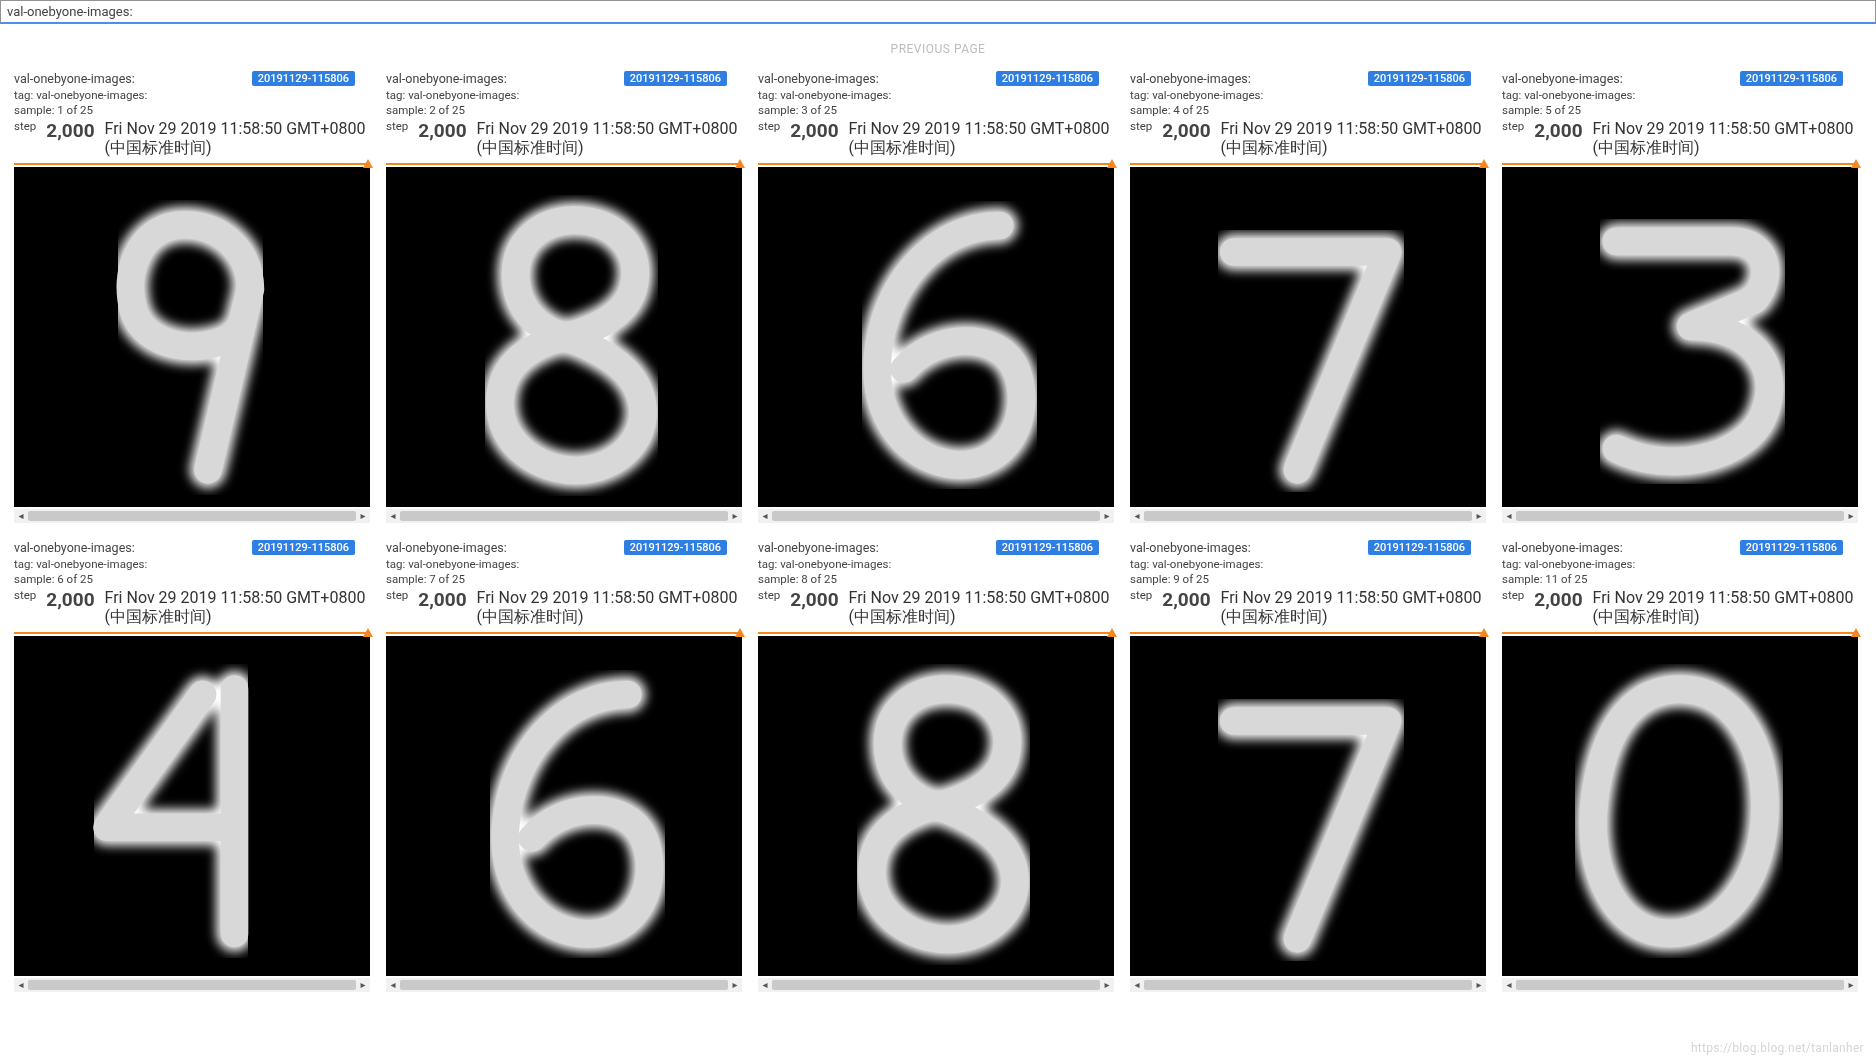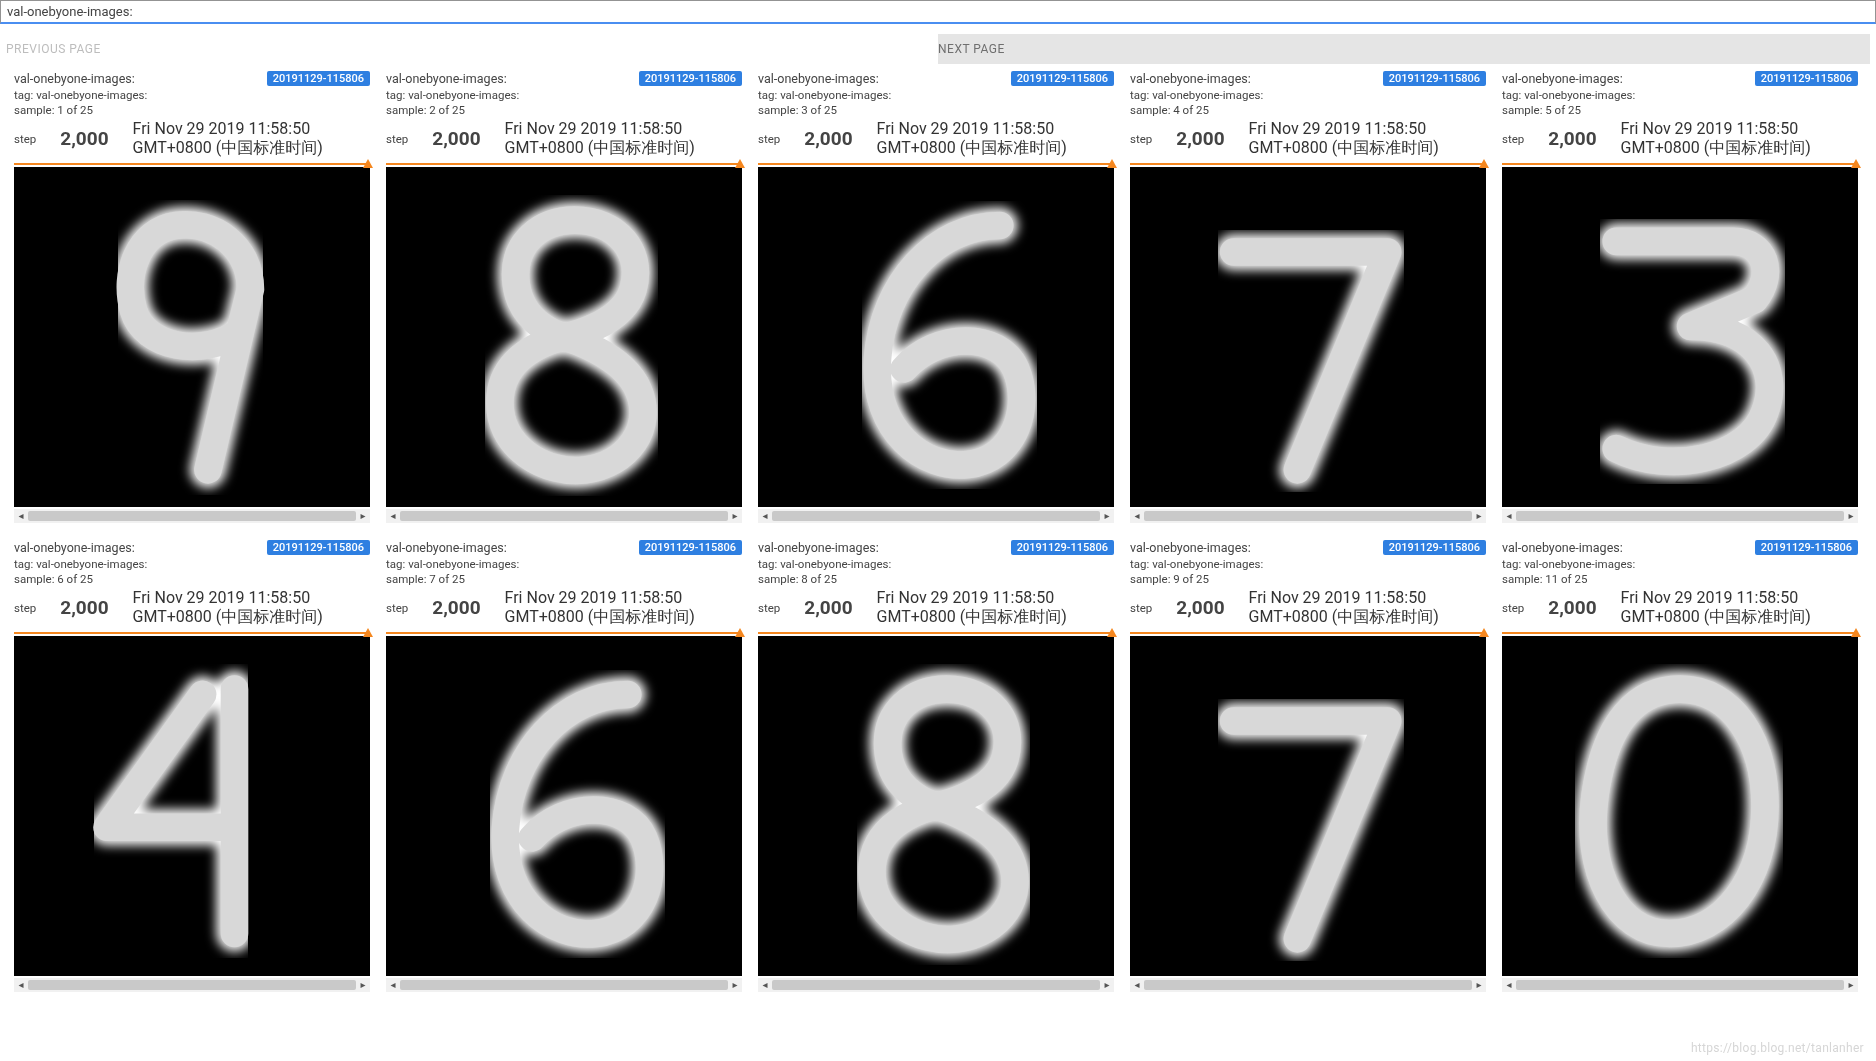--- a/index.html
+++ b/index.html
@@ -18,20 +18,21 @@
     color: #444;
     background: #fff;
   }
   .content { padding: 4px 6px 10px 6px; }
   .pager {
     display: flex;
     margin: 6px 0 2px 0;
   }
   .pager .btn {
     flex: 1;
+    text-align: center;
     padding: 8px 0;
     font-size: 12px;
     letter-spacing: 0.5px;
     background: #e5e5e5;
     color: #6f6f6f;
     cursor: pointer;
   }
   .pager .btn.disabled {
     background: #fff;
     color: #bdbdbd;
@@ -42,34 +43,34 @@
     flex-wrap: wrap;
   }
   .card {
     width: 356px;
     margin: 5px 8px 12px 8px;
     position: relative;
   }
   .badge {
     position: absolute;
     top: 0;
-    right: 0;
+    right: 15px;
     background: #2e7fe1;
     color: #fff;
     font-size: 11px;
     padding: 1px 6px;
     border-radius: 2px;
     font-weight: 500;
   }
   .meta { font-size: 11.5px; color: #444; line-height: 1.35; }
   .meta .title { font-size: 12.5px; }
   .step-row {
     display: flex;
-    align-items: center;
-    gap: 24px;
+    align-items: flex-start;
+    gap: 10px;
     font-size: 11.5px;
     color: #444;
   }
   .step-row .sv { font-weight: 700; font-size: 19px; }
   .step-row .ts { font-size: 16px; color: #333; }
   .slider-bar {
     position: relative;
     height: 6px;
     margin-top: 2px;
   }
@@ -135,21 +136,20 @@
 <body>
 
 <div class="header-bar">
   <span>val-onebyone-images:</span>
 </div>
 
 <div class="content">
 
   <div class="pager">
     <div class="btn disabled">PREVIOUS PAGE</div>
-    <div class="btn">NEXT PAGE</div>
   </div>
 
   <div class="grid" id="grid">
   <div class="card">
     <div class="badge">20191129-115806</div>
     <div class="meta">
       <div class="title">val-onebyone-images:</div>
       <div>
         <span>tag: </span><span>val-onebyone-images:</span>
       </div>

